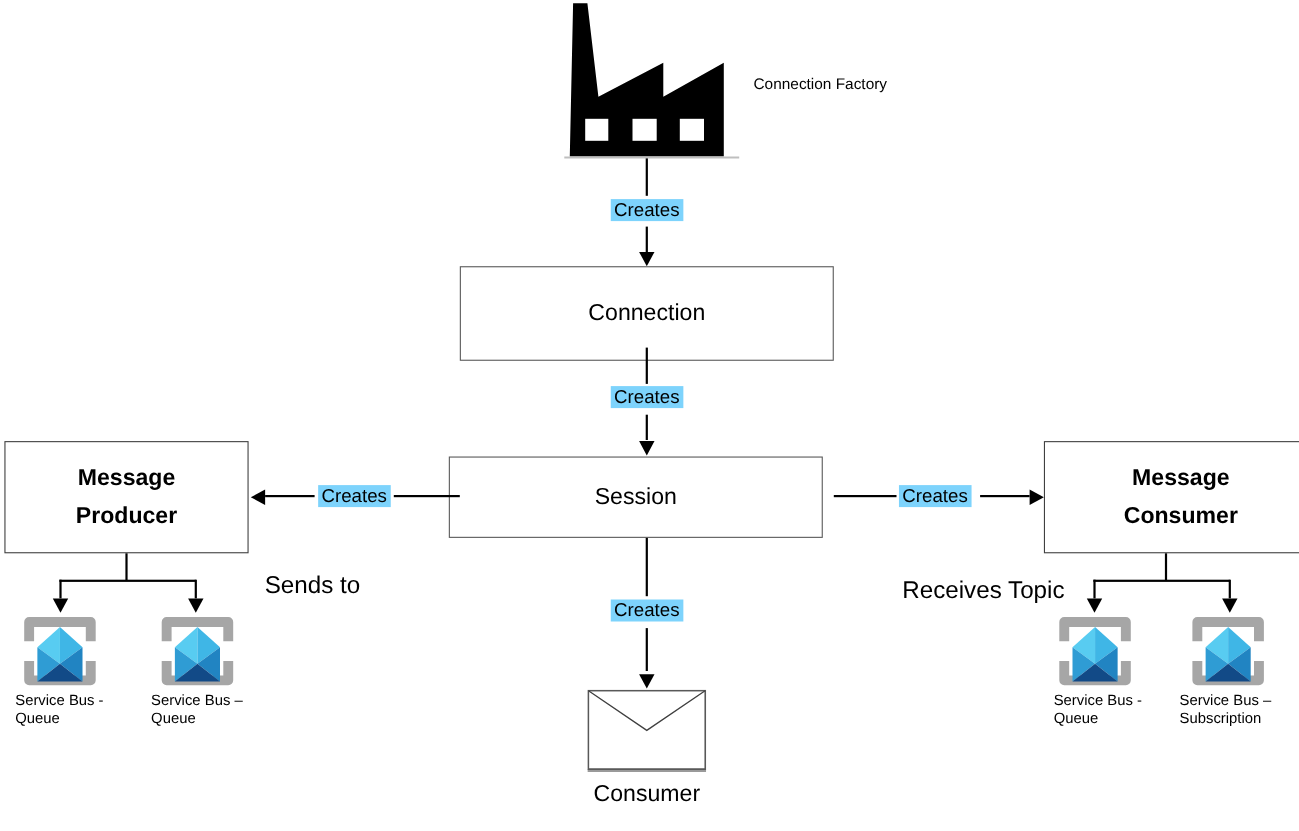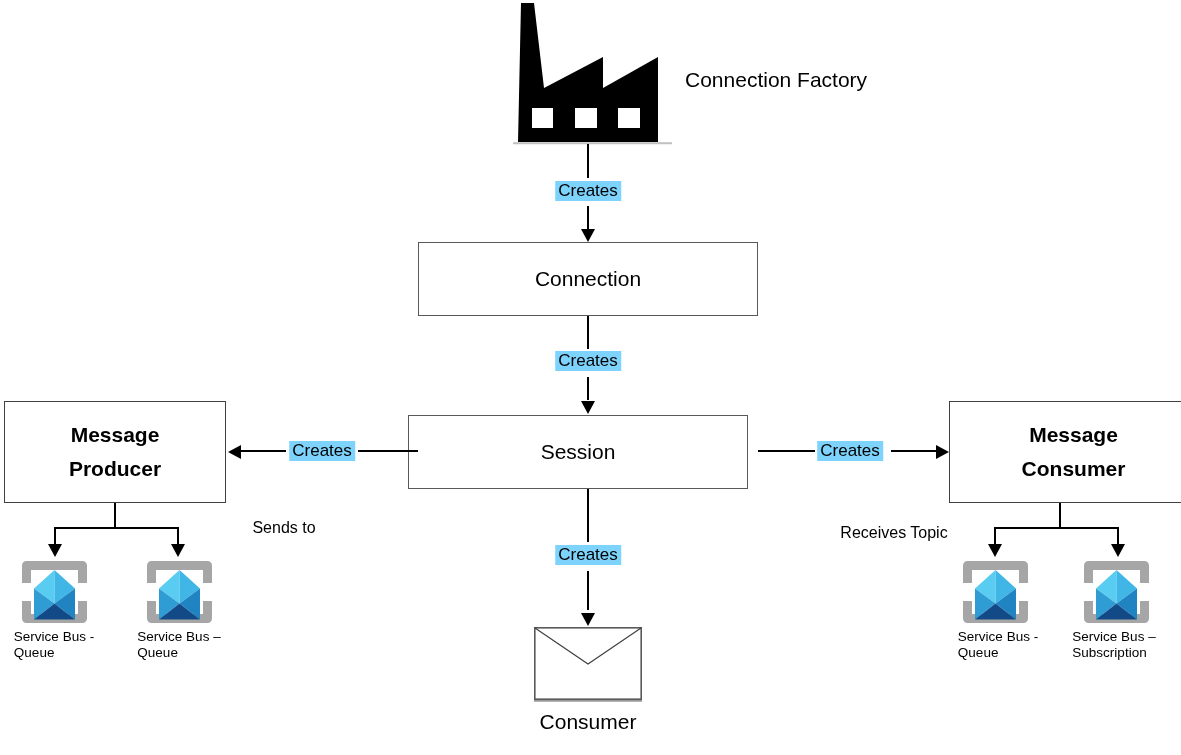--- a/index.html
+++ b/index.html
@@ -20,23 +20,23 @@
   .arr-r{position:absolute;width:0;height:0;
     border-top:7px solid transparent;border-bottom:7px solid transparent;
     border-left:13px solid #000;}
   .node{position:absolute;background:#fff;border:1.5px solid #595959;
     box-sizing:border-box;display:flex;align-items:center;justify-content:center;
     font-size:21px;text-align:center;line-height:1.6;}
   .node.small{border-color:#404040;}
   .node.small .wrap{width:130px;font-weight:bold;}
   .edge-label{position:absolute;font-size:17px;transform:translateX(-50%);
     white-space:nowrap;background:#7dd3fc;padding:0 3px;}
-  .side-label{position:absolute;font-size:16px;transform:translateX(-50%);
+  .side-label{position:absolute;font-size:22px;transform:translateX(-50%);
     white-space:nowrap;}
-  .title-label{position:absolute;font-size:21px;white-space:nowrap;}
+  .title-label{position:absolute;font-size:14px;white-space:nowrap;}
   .msg-label{position:absolute;font-size:21px;transform:translateX(-50%);white-space:nowrap;}
   .sb-label{position:absolute;font-size:13.5px;line-height:1.2;text-align:left;
     transform:translateX(-50%);white-space:nowrap;}
   svg{display:block;}
 </style>
 </head>
 <body>
 
 <svg class="abs" style="left:505px;top:0px" width="175" height="146" viewBox="0 0 175 146">
   <line x1="8" y1="143.2" x2="167" y2="143.2" stroke="#BFBFBF" stroke-width="2"></line>
@@ -45,21 +45,21 @@
   <rect x="70" y="108" width="22" height="20" fill="#fff"></rect>
   <rect x="113" y="108" width="22" height="20" fill="#fff"></rect>
 </svg>
 <div class="title-label" style="left:685px;top:68px">Connection Factory</div>
 
 <div class="vline" style="left:587px;top:144px;height:34px"></div>
 <div class="edge-label" style="left:588px;top:181px">Creates</div>
 <div class="vline" style="left:587px;top:206px;height:24px"></div>
 <div class="arr-d" style="left:581px;top:229px"></div>
 
-<div class="node" style="left:418px;top:242px;width:340px;height:74px">
+<div class="node" style="left:418px;top:242px;width:340px;height:86px">
   <span>Connection</span>
 </div>
 
 <div class="vline" style="left:587px;top:316px;height:33px"></div>
 <div class="edge-label" style="left:588px;top:351px">Creates</div>
 <div class="vline" style="left:587px;top:377px;height:23px"></div>
 <div class="arr-d" style="left:581px;top:401px"></div>
 
 <div class="node" style="left:408px;top:415px;width:340px;height:74px">
   <span>Session</span>

